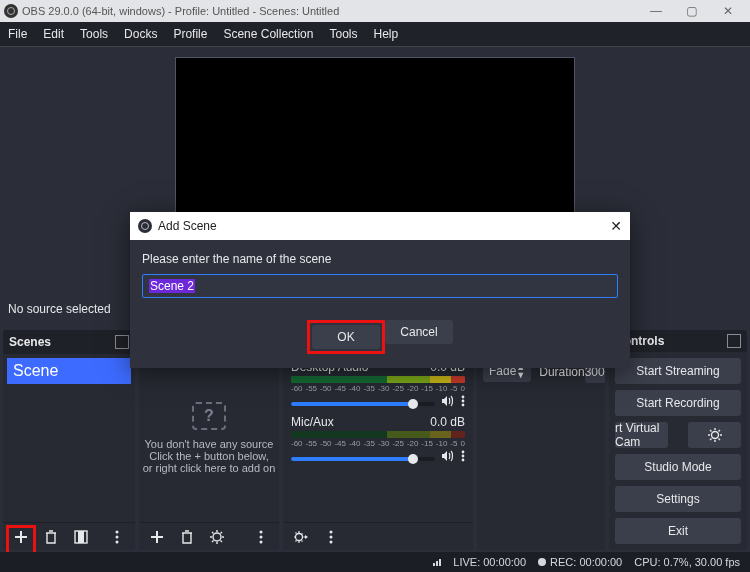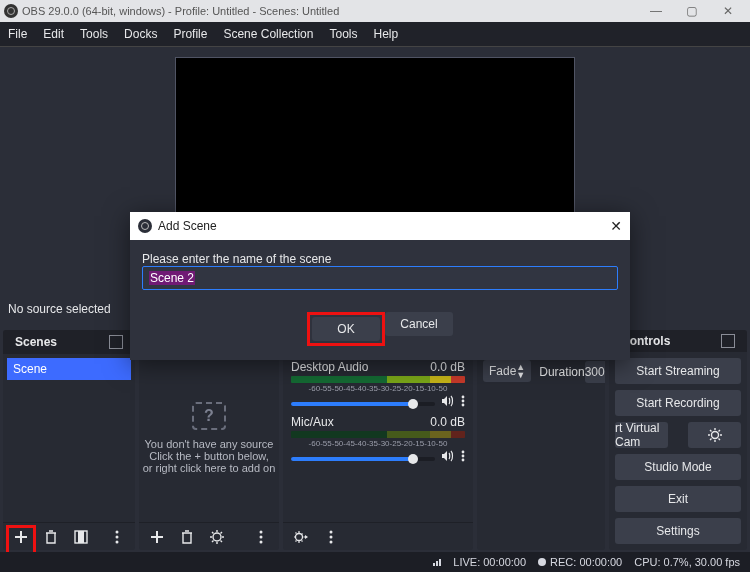--- a/index.html
+++ b/index.html
@@ -14,38 +14,38 @@
 .menubar { height: 21px; background: #202229; display: flex; align-items: center; gap: 16px; padding: 12px 8px; border-bottom: 1px solid #444; }
 .menubar span { font-size: 12px; color: #e7e8ea; }
 
 .preview-zone { height: 260px; display: flex; justify-content: center; padding-top: 10px; background: #2b2e38; }
 .preview { width: 400px; height: 222px; background: #000; border: 1px solid #505464; }
 
 .nosel { position: absolute; left: 8px; top: 302px; font-size: 12px; color: #e7e8ea; }
 
 .panel-row { position: absolute; left: 3px; top: 330px; right: 3px; bottom: 22px; display: flex; gap: 4px; }
 .panel { background: #272a33; border-radius: 3px; display: flex; flex-direction: column; overflow: hidden; }
-.panel-header { height: 24px; background: #1f2128; display: flex; align-items: center; justify-content: space-between; padding: 0 12px; font-weight: 600; font-size: 12px; }
+.panel-header { height: 24px; background: #1f2128; display: flex; align-items: center; justify-content: space-between; padding: 0 6px; font-weight: 600; font-size: 12px; }
 .panel-header .pop { width: 14px; height: 14px; border: 1px solid #8a8d97; }
 .panel-body { flex: 1; padding: 4px; overflow: hidden; position: relative; }
 .panel-footer { height: 28px; display: flex; align-items: center; gap: 6px; padding: 0 6px; border-top: 1px solid #1e2027; }
 
-.scene-item { background: #3d6bff; color: #fff; padding: 4px 6px; border-radius: 0; font-size: 12px; }
+.scene-item { background: #3d6bff; color: #fff; padding: 4px 6px; border-radius: 0; font-size: 16px; }
 
 .iconbtn { width: 24px; height: 24px; display: flex; align-items: center; justify-content: center; color: #e7e8ea; border-radius: 3px; }
 .iconbtn.dark { background: #3b3f4b; }
 
 .sources-body { display: flex; flex-direction: column; align-items: center; justify-content: center; text-align: center; color: #b7bac3; font-size: 11px; gap: 8px; padding: 8px 2px; }
 .qmark { width: 34px; height: 28px; border: 2px dashed #6a6e7c; border-radius: 4px; display: flex; align-items: center; justify-content: center; color: #7c8090; font-size: 16px; font-weight: 600; }
 
 .audio-chan { margin: 2px 4px 8px; }
 .audio-top { display: flex; justify-content: space-between; font-size: 12px; margin-bottom: 2px; }
 .meter { height: 7px; background: linear-gradient(to right, #146a33 0 55%, #7aa718 55% 80%, #c6b518 80% 92%, #c73a2a 92% 100%); border-radius: 1px; }
 .meter.dim { filter: brightness(0.55) saturate(0.8); }
-.ticks { display: flex; justify-content: center; font-size: 8px; color: #9a9daa; margin-top: 1px; }
+.ticks { display: flex; justify-content: space-between; font-size: 8px; color: #9a9daa; margin-top: 1px; }
 .slider { height: 4px; background: #1b1d24; border-radius: 2px; position: relative; margin-top: 6px; }
 .slider .fill { position: absolute; left: 0; top: 0; bottom: 0; width: 85%; background: #2d7dfc; border-radius: 2px; }
 .slider .thumb { position: absolute; top: -3px; left: 85%; width: 10px; height: 10px; background: #e7e8ea; border-radius: 50%; transform: translateX(-50%); }
 .audio-ctrl { display: flex; align-items: center; gap: 6px; margin-top: 2px; }
 
 .trans-body { padding: 6px; display: flex; gap: 8px; }
 .sel { height: 22px; background: #3b3f4b; border-radius: 3px; display: flex; align-items: center; justify-content: space-between; padding: 0 6px; font-size: 12px; }
 .dn-row { display: flex; align-items: center; }
 .spin { width: 62px; height: 22px; background: #3b3f4b; border-radius: 3px; display: flex; align-items: center; padding: 0 0; font-size: 12px; justify-content: space-between; }
 .spin .arrows { display: flex; flex-direction: column; font-size: 7px; line-height: 6px; color: #cfd2dc; }
@@ -64,23 +64,23 @@
 
 .red-box { border: 3px solid #e11; }
 .hl-add { position: absolute; left: 6px; top: 525px; width: 30px; height: 30px; }
 
 .dialog { position: absolute; left: 130px; top: 212px; width: 500px; background: #2f323d; box-shadow: 0 4px 24px rgba(0,0,0,.5); z-index: 50; }
 .dialog-title { height: 28px; background: #fff; color: #222; display: flex; align-items: center; padding: 0 8px; font-size: 12px; gap: 6px; }
 .dialog-title .spacer { flex: 1; }
 .dialog-title .xlogo { width: 14px; height: 14px; border-radius: 50%; background: #2b2e38; position: relative; }
 .dialog-title .xlogo::after { content: ""; position: absolute; inset: 3px; border-radius: 50%; border: 1px solid #bbb; }
 .dialog-body { padding: 12px; }
-.dialog-body .prompt { font-size: 12px; }
+.dialog-body .prompt { margin-bottom: 8px; font-size: 12px; }
 .dialog-body .inpwrap { border: 1px solid #2d7dfc; border-radius: 2px; padding: 4px 6px; background: #313541; }
-.dialog-body .inpwrap .seltext { background: #701a75; color: #fff; padding: 0 1px; font-size: 12px; }
+.dialog-body .inpwrap .seltext { background: #6d28d9; color: #fff; padding: 0 1px; font-size: 12px; }
 .dialog-btns { display: flex; justify-content: center; padding: 10px 0 14px; }
 .dlg-btn { width: 68px; height: 24px; background: #3b3f4b; border-radius: 3px; display: flex; align-items: center; justify-content: center; font-size: 12px; }
 .ok-hl { border: 3px solid #e11; padding: 2px; }
 
 svg { display: block; }
 </style>
 </head>
 <body>
 
 <div class="titlebar">
@@ -348,22 +348,22 @@
       <div class="ctl-row">
         <div class="ctl-btn">rt Virtual Cam</div>
         <div class="ctl-btn gear-btn">
           <svg width="14" height="14" viewBox="0 0 14 14">
               <circle cx="7" cy="7" r="3.5" stroke="#e7e8ea" stroke-width="1.4" fill="none"></circle>
               <path d="M7 0v2M7 12v2M0 7h2M12 7h2M2 2l1.5 1.5M10.5 10.5L12 12M12 2l-1.5 1.5M3.5 10.5L2 12" stroke="#e7e8ea" stroke-width="1.4"></path>
             </svg>
         </div>
       </div>
       <div class="ctl-btn">Studio Mode</div>
+      <div class="ctl-btn">Settings</div>
       <div class="ctl-btn">Exit</div>
-      <div class="ctl-btn">Settings</div>
     </div>
   </div>
 
 </div>
 
 <div class="red-box hl-add"></div>
 
 <div class="statusbar">
   <div class="sig">
       <b></b>

